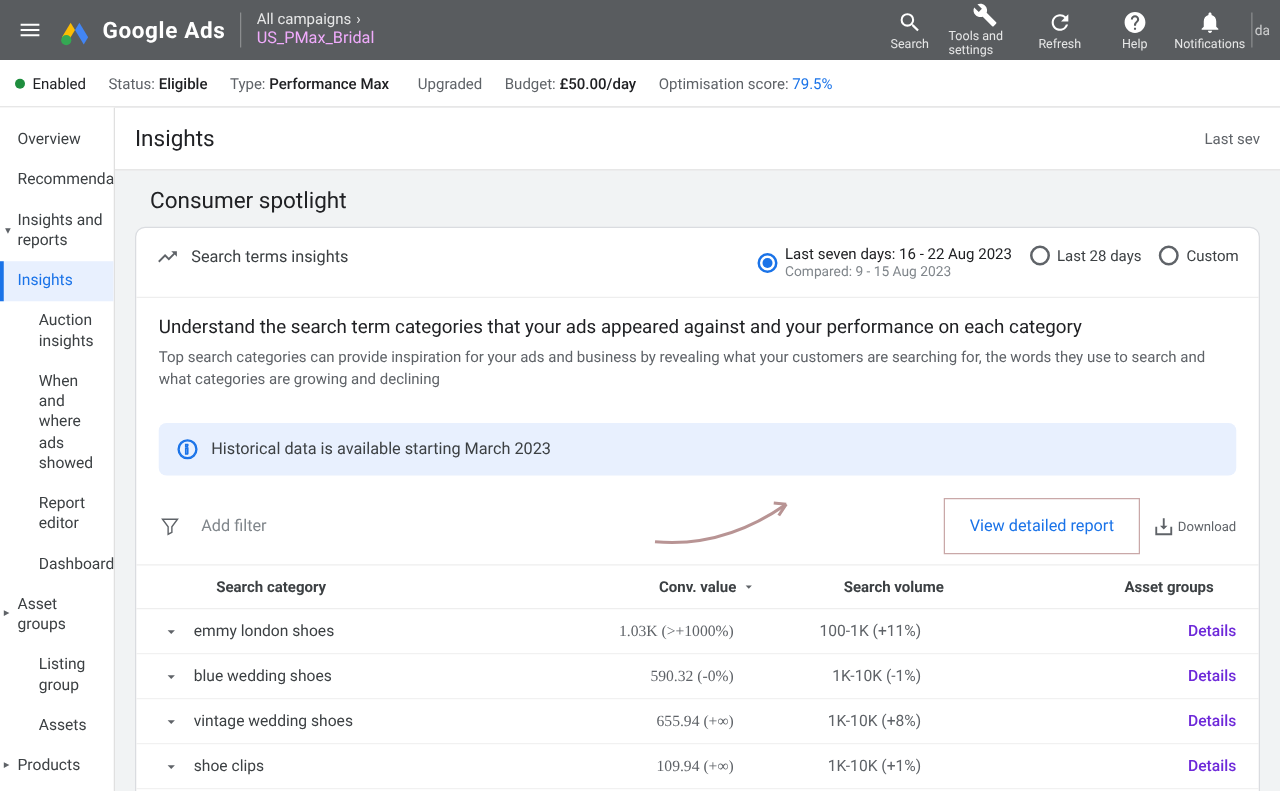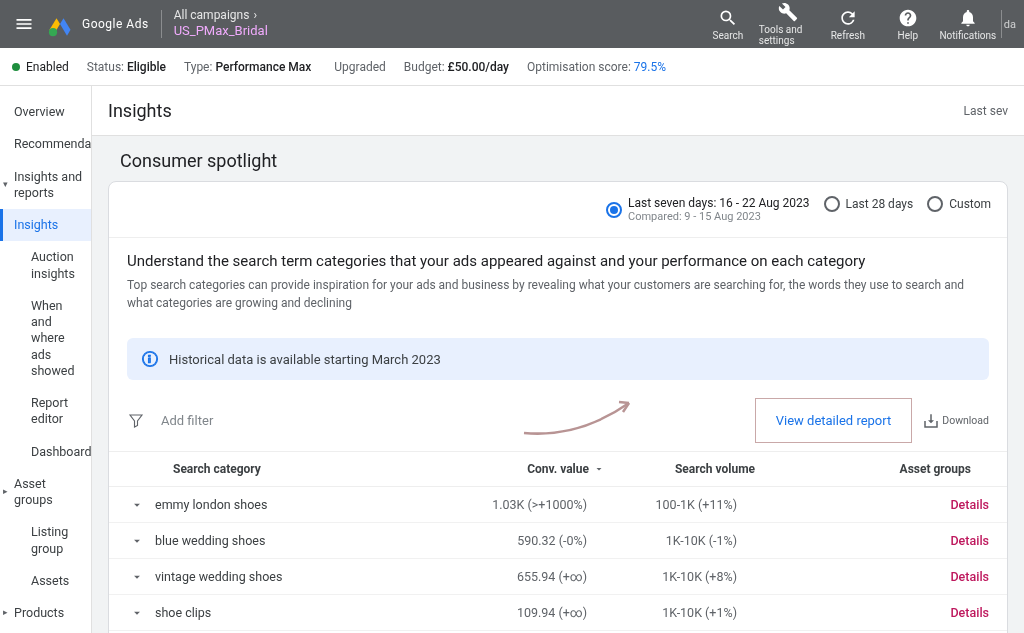--- a/index.html
+++ b/index.html
@@ -4,21 +4,21 @@
   <style>
     * { margin: 0; padding: 0; box-sizing: border-box; font-family: 'Google Sans', Roboto, Arial, sans-serif; }
     body { width: 1024px; height: 633px; overflow: hidden; background: #f1f3f4; color: #3c4043; font-size: 13px; }
 
     
     .top-header { background: #595c5f; color: #fff; height: 48px; display: flex; align-items: center; padding: 0 6px; }
     .hamburger { width: 36px; height: 36px; display: flex; align-items: center; justify-content: center; cursor: pointer; }
     .hamburger svg { width: 20px; height: 20px; fill: #fff; }
     .logo { display: flex; align-items: center; gap: 8px; margin-left: 4px; }
     .logo-svg { width: 28px; height: 28px; }
-    .logo-text { font-size: 12px; font-weight: 400; letter-spacing: 0.5px; }
+    .logo-text { font-size: 18px; font-weight: 700; letter-spacing: 0.5px; }
     .vsep { width: 1px; height: 28px; background: rgba(255,255,255,0.3); margin: 0 12px; }
     .breadcrumb { font-size: 12px; color: rgba(255,255,255,0.85); line-height: 1.3; }
     .breadcrumb-top { display: flex; align-items: center; gap: 4px; }
     .breadcrumb-bottom { font-size: 13px; color: #f0abfc; }
     .header-actions { margin-left: auto; display: flex; gap: 2px; }
     .header-action { width: 58px; display: flex; flex-direction: column; align-items: center; justify-content: center; cursor: pointer; padding: 2px 0; gap: 2px; }
     .header-action svg { width: 20px; height: 20px; fill: #fff; }
     .header-action-label { font-size: 10px; color: rgba(255,255,255,0.85); text-align: left; line-height: 1.1; }
     .header-tail { font-size: 11px; color: rgba(255,255,255,0.7); padding: 0 2px; border-left: 1px solid rgba(255,255,255,0.3); height: 28px; display: flex; align-items: center; margin-left: 4px; }
 
@@ -82,23 +82,23 @@
     .col-cat { flex: 0 0 330px; padding-left: 28px; }
     .col-conv { flex: 0 0 130px; text-align: right; display: flex; justify-content: flex-end; align-items: center; gap: 4px; }
     .col-vol { flex: 0 0 150px; text-align: right; }
     .col-assets { flex: 1; text-align: right; }
     .sort-arrow { width: 12px; height: 12px; fill: #5f6368; }
 
     .table-row { display: flex; padding: 10px 18px; border-bottom: 1px solid #f1f1f1; font-size: 12.5px; color: #5f6368; align-items: center; }
     .row-expand { width: 20px; display: flex; justify-content: center; }
     .row-expand svg { width: 14px; height: 14px; fill: #5f6368; }
     .row-cat { flex: 0 0 310px; padding-left: 8px; color: #3c4043; }
-    .row-conv { flex: 0 0 130px; text-align: right; }
+    .row-conv { flex: 0 0 130px; text-align: right; font-family: Liberation Serif, serif; }
     .row-vol { flex: 0 0 150px; text-align: right; }
-    .row-details { flex: 1; text-align: right; color: #be185d; cursor: pointer; font-weight: 500; }
+    .row-details { flex: 1; text-align: right; color: #6d28d9; cursor: pointer; font-weight: 500; }
   </style>
 </head>
 <body>
 
 <div class="top-header">
   <div class="hamburger">
     <svg viewBox="0 0 24 24">
         <path d="M3 6h18v2H3zM3 11h18v2H3zM3 16h18v2H3z"></path>
       </svg>
   </div>
@@ -202,20 +202,26 @@
   <div class="content">
     <div class="content-header">
       <span class="content-title">Insights</span>
       <span class="content-header-right">Last sev</span>
     </div>
 
     <div class="section-title">Consumer spotlight</div>
 
     <div class="card">
       <div class="card-head">
+        <div class="card-head-left">
+          <svg class="trend-icon" viewBox="0 0 24 24">
+              <path fill="#5f6368" d="M16 6l2.29 2.29-4.88 4.88-4-4L2 16.59 3.41 18l6-6 4 4 6.3-6.29L22 12V6z"></path>
+            </svg>
+          <span class="card-head-title">Search terms insights</span>
+        </div>
         <div class="card-head-right">
           <div class="radio-opt selected">
             <span class="radio-outer">
                 <span class="radio-inner"></span>
               </span>
             <div>
               <div class="date-range">Last seven days: 16 - 22 Aug 2023</div>
               <div class="date-compared">Compared: 9 - 15 Aug 2023</div>
             </div>
           </div>

